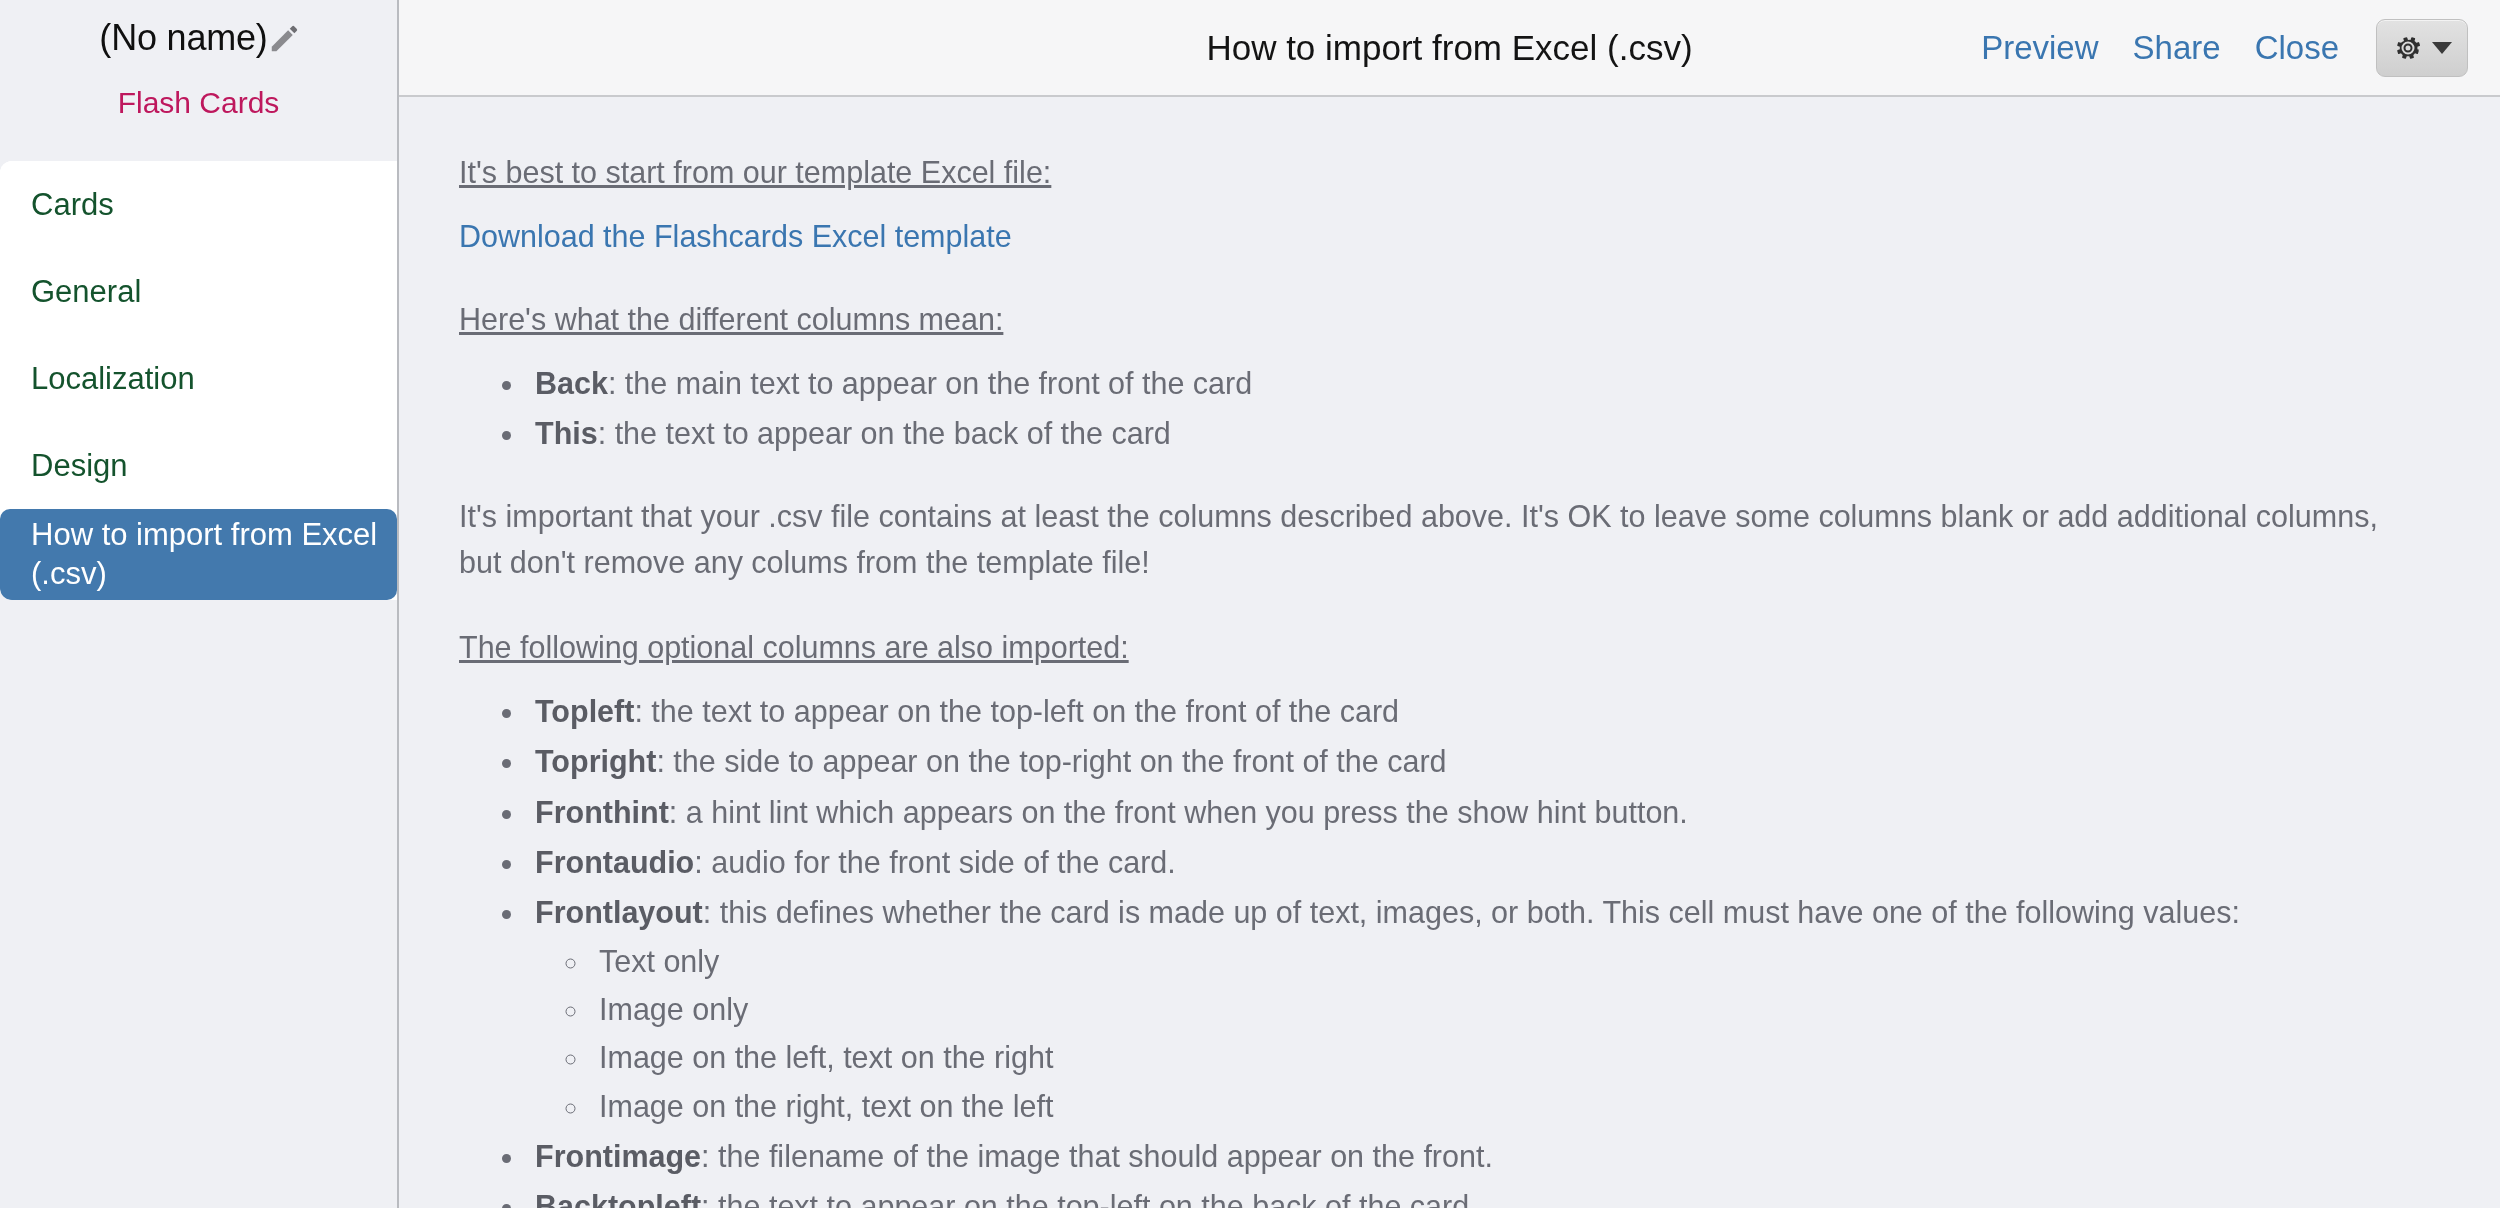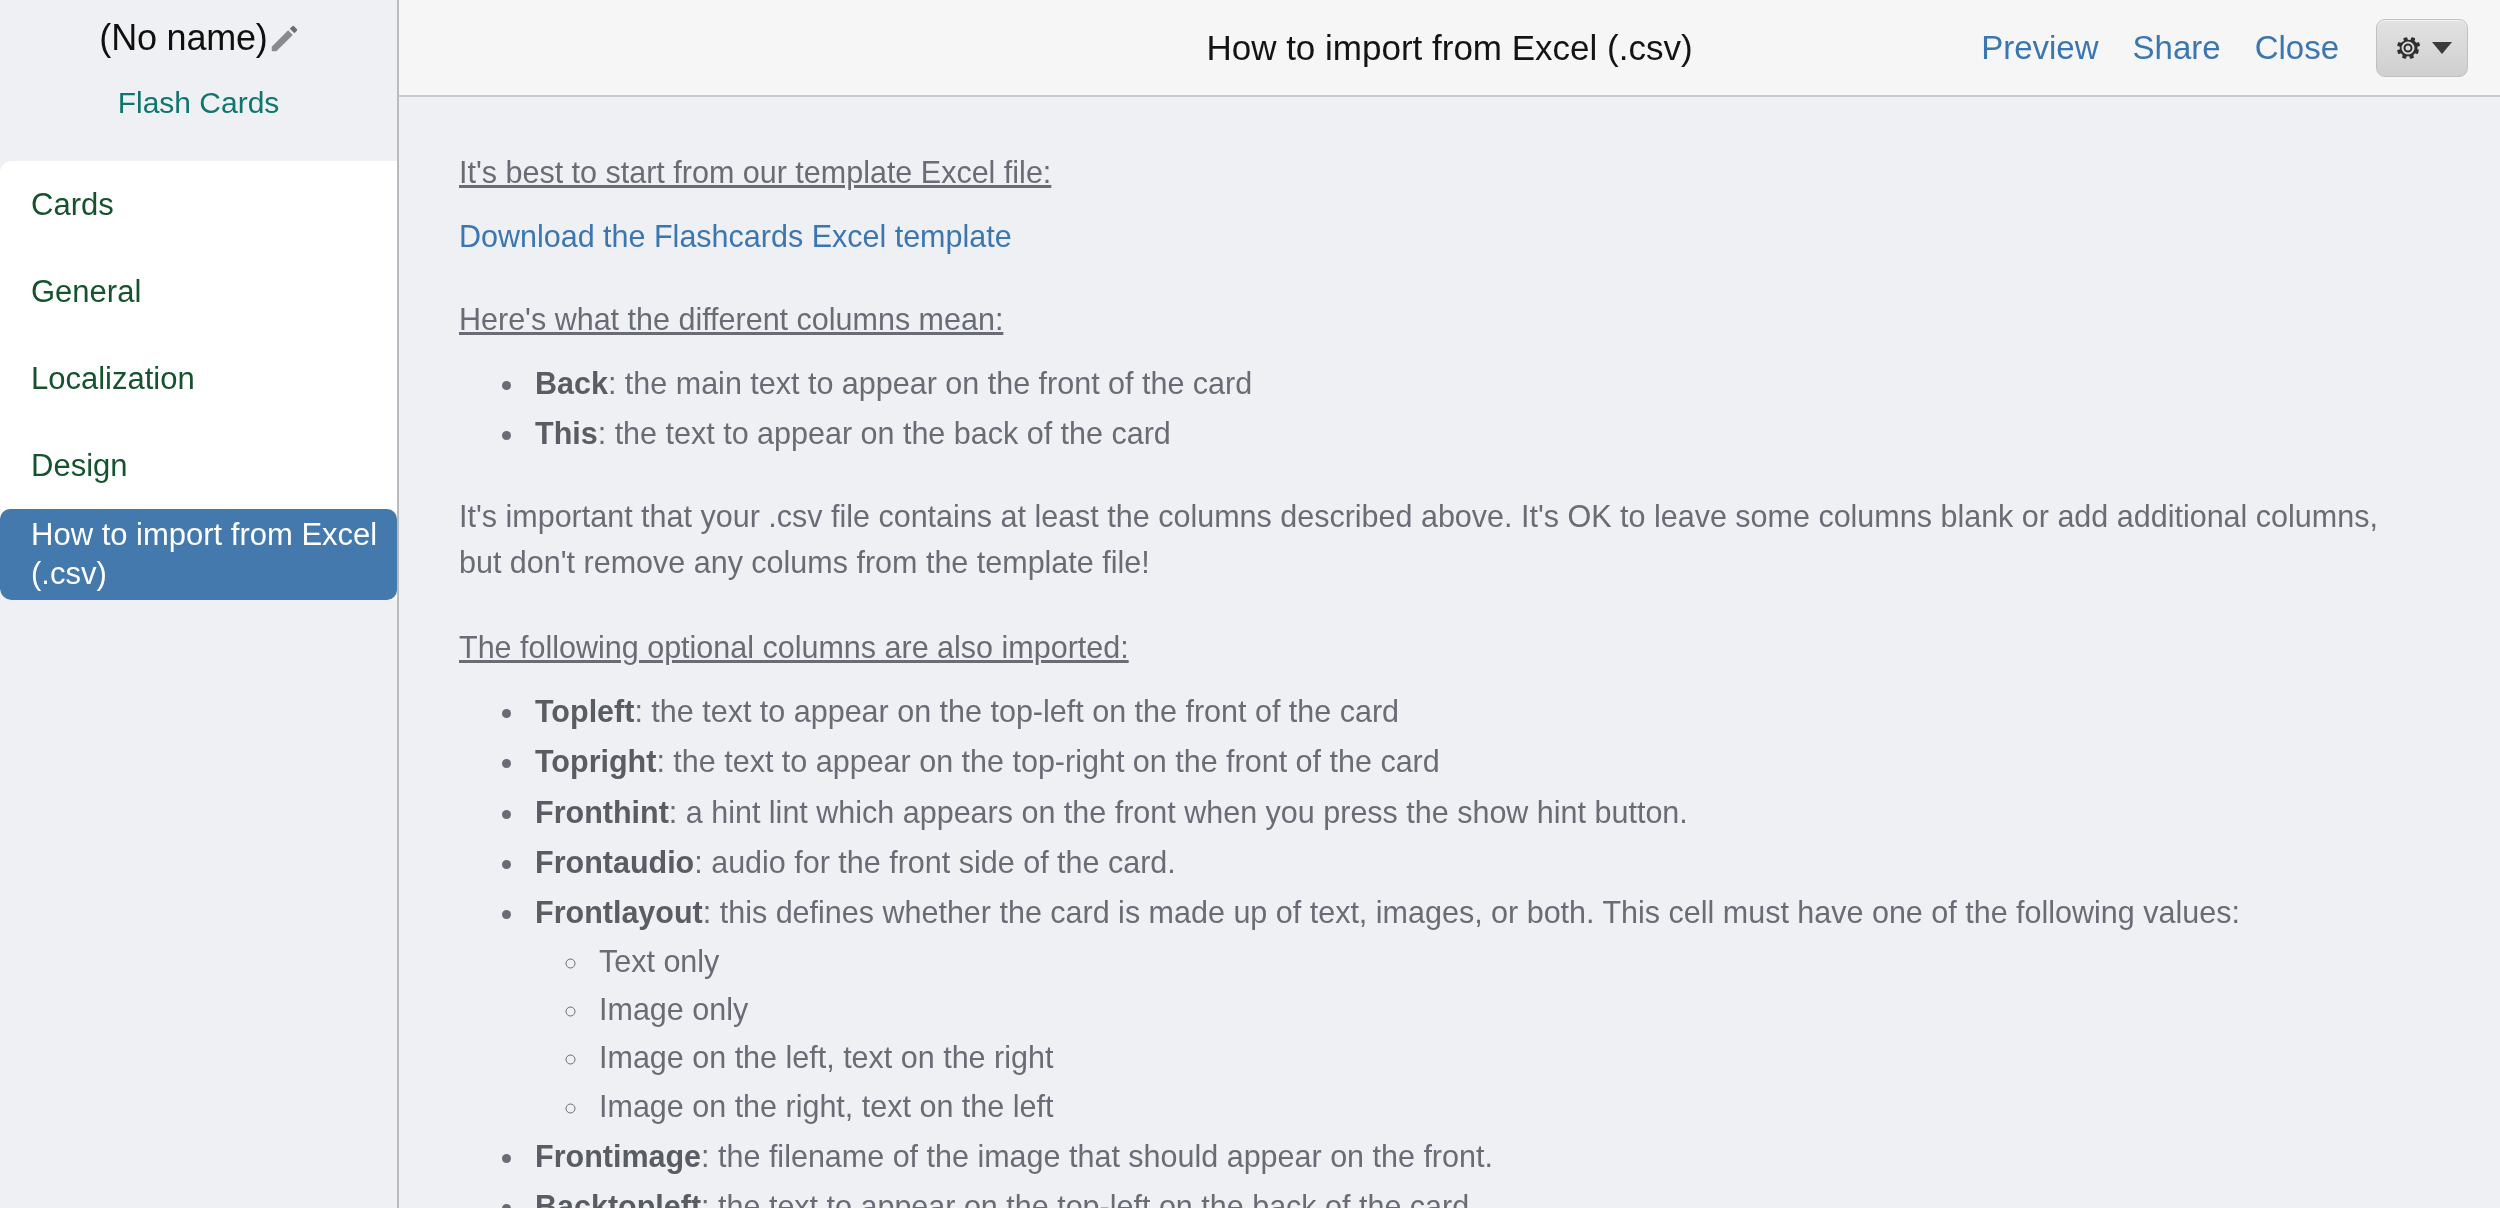--- a/index.html
+++ b/index.html
@@ -47,21 +47,21 @@
   }
   .pencil-icon {
     display: inline-block;
     width: 30px;
     height: 30px;
     position: relative;
     top: 2px;
   }
   .doc-subtitle {
     font-size: 30px;
-    color: #0f766e;
+    color: #be185d;
     margin-top: 20px;
   }
 
   .nav-list {
     background: #ffffff;
     border-radius: 12px 0 0 12px;
     margin-left: 0;
     width: 397px;
     padding: 0;
     overflow: hidden;
@@ -272,21 +272,21 @@
 
         <p>It's important that your .csv file contains at least the columns described above. It's OK to leave some columns blank or add additional columns, but don't remove any colums from the template file!</p>
 
         <p class="tight">The following optional columns are also imported:</p>
 
         <ul>
           <li>
             <b>Topleft</b><span>: the text to appear on the top-left on the front of the card</span>
           </li>
           <li>
-            <b>Topright</b><span>: the text to appear on the top-right on the front of the card</span>
+            <b>Topright</b><span>: the side to appear on the top-right on the front of the card</span>
           </li>
           <li>
             <b>Fronthint</b><span>: a hint lint which appears on the front when you press the show hint button.</span>
           </li>
           <li>
             <b>Frontaudio</b><span>: audio for the front side of the card.</span>
           </li>
           <li>
             <b>Frontlayout</b><span>: this defines whether the card is made up of text, images, or both. This cell must have one of the following values:</span>
             <ul>

